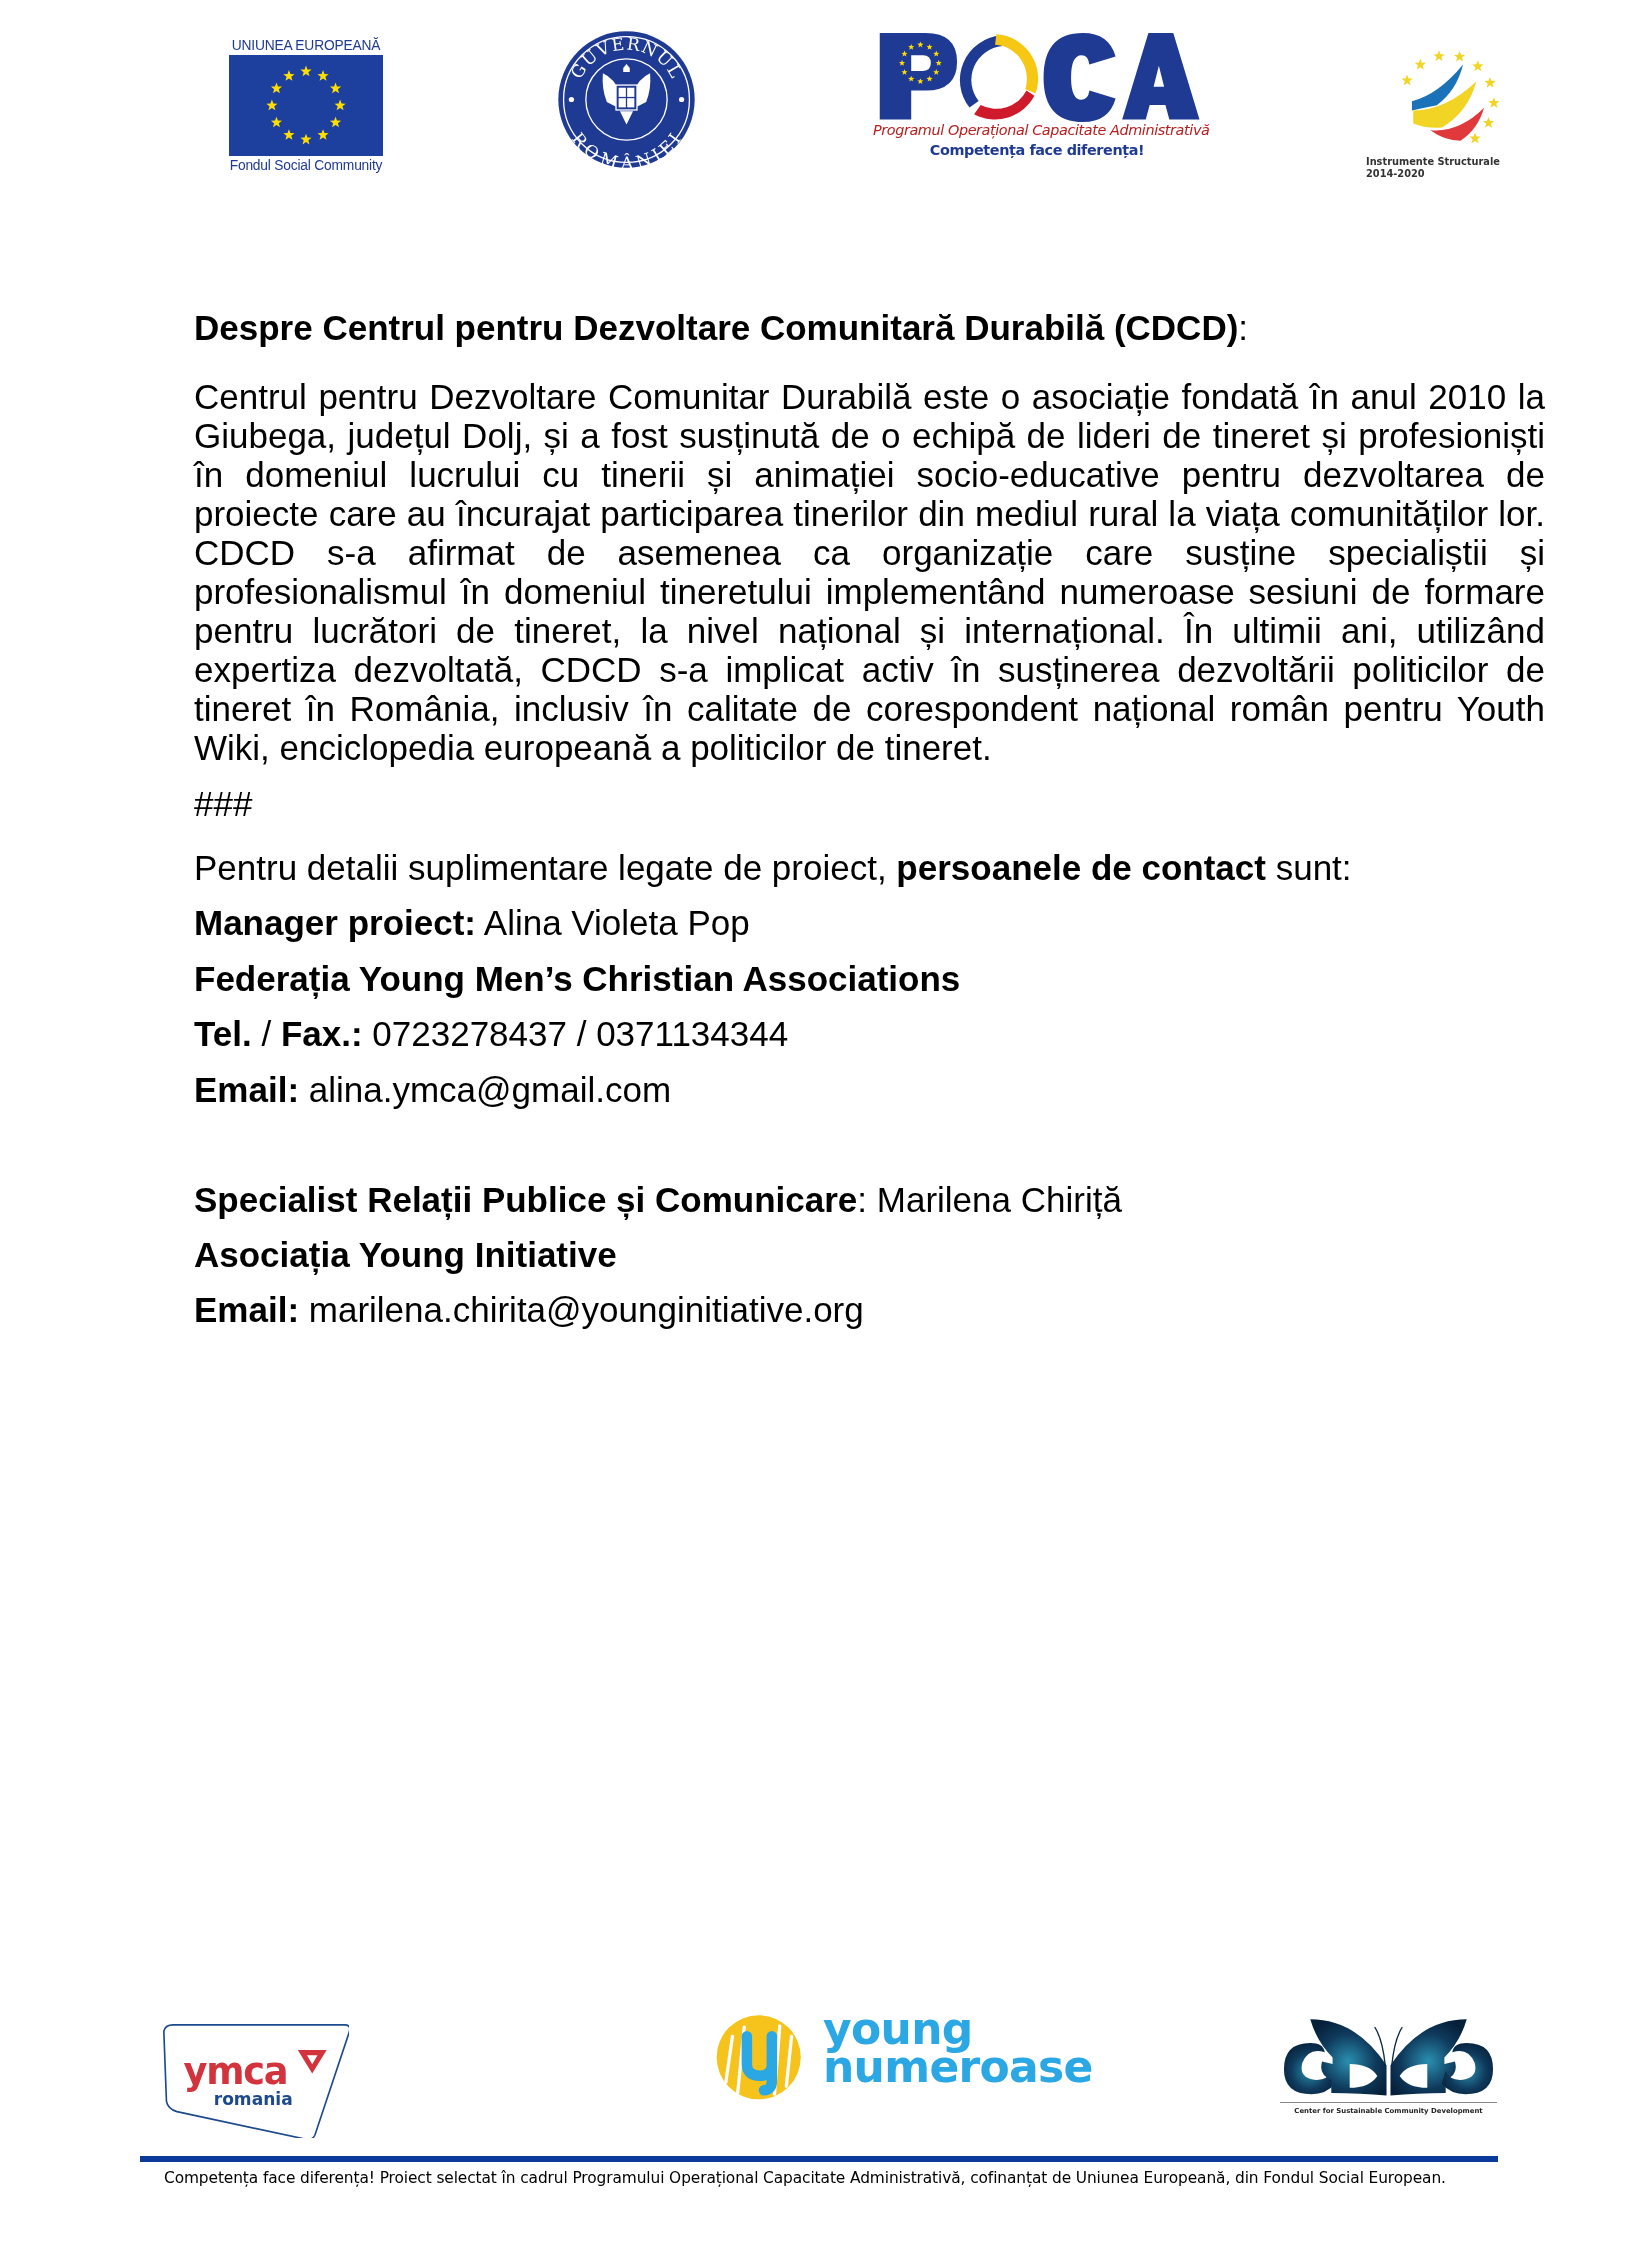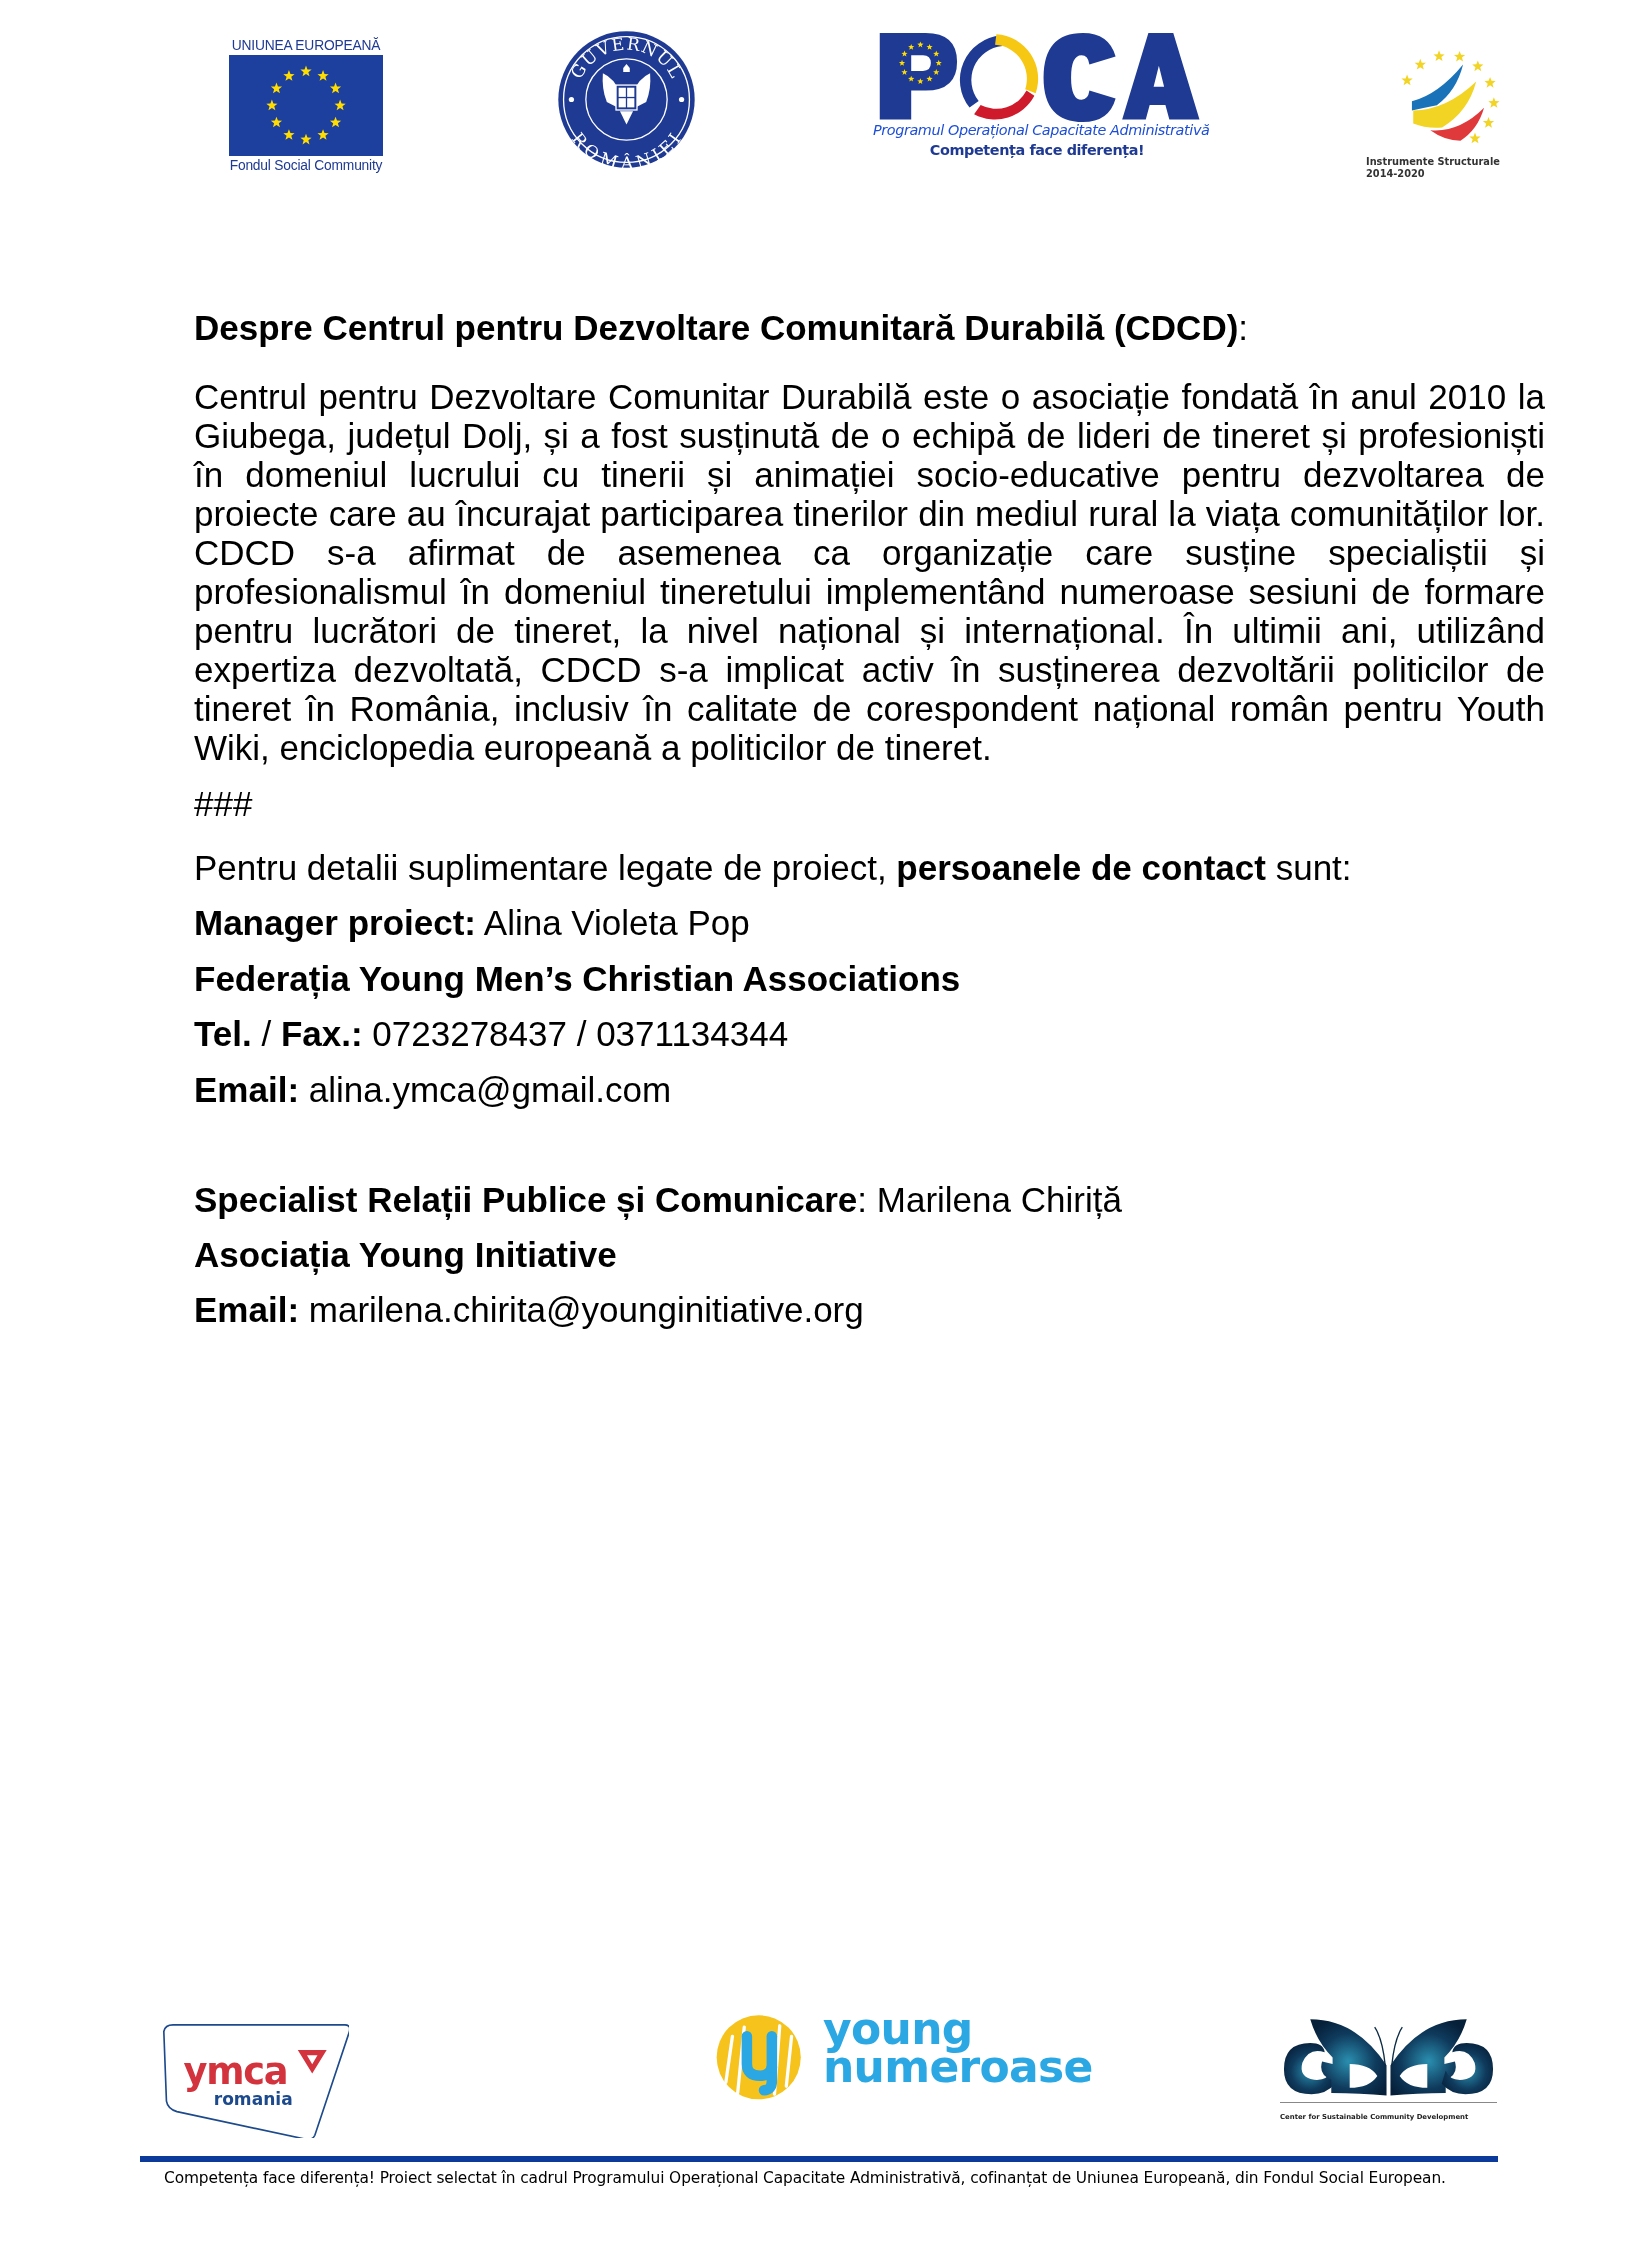--- a/index.html
+++ b/index.html
@@ -8,42 +8,42 @@
     
     .logo { position: absolute; }
     #eu-logo { left: 228px; top: 30px; width: 156px; height: 137px; text-align: center; margin-top: 8px; }
     #eu-logo .lbl { font-family: "Liberation Sans", sans-serif; font-size: 13.8px; color: #1f3a93; white-space: nowrap; line-height: 15.8px; letter-spacing: -0.2px; }
     #eu-logo .flag { width: 154px; height: 101px; background: #1d3f9e; margin: 1.3px auto 2px auto; position: relative; }
     #eu-logo .flag svg { position: absolute; left: 0; top: 0; }
 
     #gov-logo { left: 557px; top: 29.5px; width: 139px; height: 139px; }
 
     #poca-logo { left: 873px; top: 29px; width: 328px; height: 138px; }
-    #poca-logo .tag1 { position: absolute; left: 0; top: 93px; width: 328px; text-align: center; font-family: "DejaVu Sans", sans-serif; font-style: italic; font-size: 14.4px; color: #1d4ed8; white-space: nowrap; letter-spacing: -0.4px; }
+    #poca-logo .tag1 { position: absolute; left: 0; top: 93px; width: 328px; text-align: center; font-family: "DejaVu Sans", sans-serif; font-style: italic; font-size: 14.4px; color: #b91c1c; white-space: nowrap; letter-spacing: -0.4px; }
     #poca-logo .tag2 { position: absolute; left: 0; top: 113px; width: 328px; text-align: center; font-family: "DejaVu Sans", sans-serif; font-weight: bold; font-size: 14.4px; color: #1f3a93; white-space: nowrap; letter-spacing: -0.4px; }
 
     #is-logo { left: 1366px; top: 42px; width: 164px; height: 144px; text-align: left; }
     #is-logo .lbl { font-family: "DejaVu Sans", sans-serif; font-weight: bold; font-size: 9.8px; color: #333; line-height: 11.8px; white-space: nowrap; }
 
     
     .content { position: absolute; left: 194px; top: 308px; width: 1351px; font-size: 35px; line-height: 39px; }
     .content p { margin: 0; }
     .para { text-align: justify; margin-top: 30px !important; }
     .sep { margin-top: 17px !important; }
     .intro { margin-top: 25px !important; }
     .line { margin-top: 16.4px !important; }
     .gap { margin-top: 71px !important; }
     b { font-weight: bold; }
 
     
     #ymca-logo { left: 152px; top: 2013px; width: 197px; height: 125px; }
     #yi-logo { left: 706px; top: 2010px; width: 276px; height: 92px; }
     #yi-logo .yi-text { position: absolute; left: 117px; top: 0px; font-family: "DejaVu Sans", sans-serif; font-weight: bold; color: #2ba7e3; font-size: 44px; line-height: 38px; letter-spacing: -0.7px; }
     #cdcd-logo { left: 1280px; top: 2010px; width: 217px; height: 110px; }
-    #cdcd-logo .cap { position: absolute; left: 0; top: 92px; width: 217px; font-family: "DejaVu Sans", sans-serif; font-weight: bold; font-size: 6.9px; color: #222; border-top: 1.3px solid #888; padding-top: 10px; white-space: nowrap; }
+    #cdcd-logo .cap { position: absolute; left: 0; top: 92px; width: 217px; text-align: center; font-family: "DejaVu Sans", sans-serif; font-weight: bold; font-size: 6.9px; color: #222; border-top: 1.3px solid #888; padding-top: 4px; white-space: nowrap; }
 
     .footer-bar { position: absolute; left: 140px; top: 2156px; width: 1358px; height: 5.9px; background: #0b3a9a; }
     .footer-text { position: absolute; left: 164px; top: 2169px; font-family: "DejaVu Sans", sans-serif; font-size: 15.4px; color: #000000; white-space: nowrap; letter-spacing: -0.1px; }
   </style>
 </head>
 <body>
 
 <div id="eu-logo" class="logo">
   <div class="lbl">UNIUNEA EUROPEANĂ</div>
   <div class="flag">

